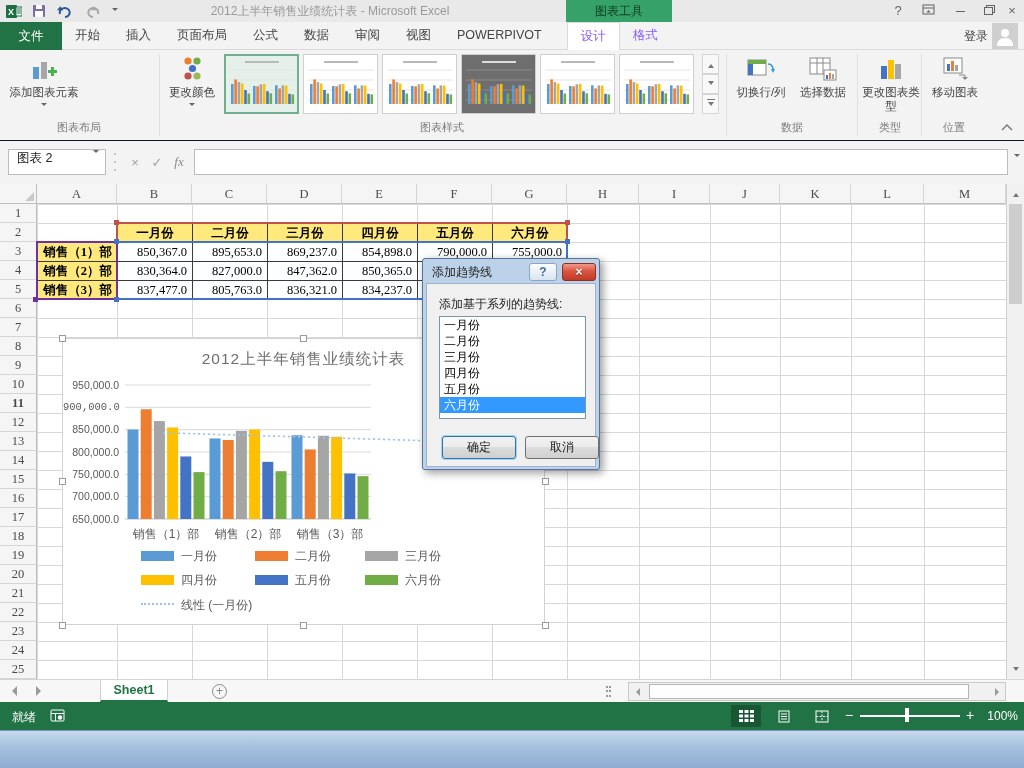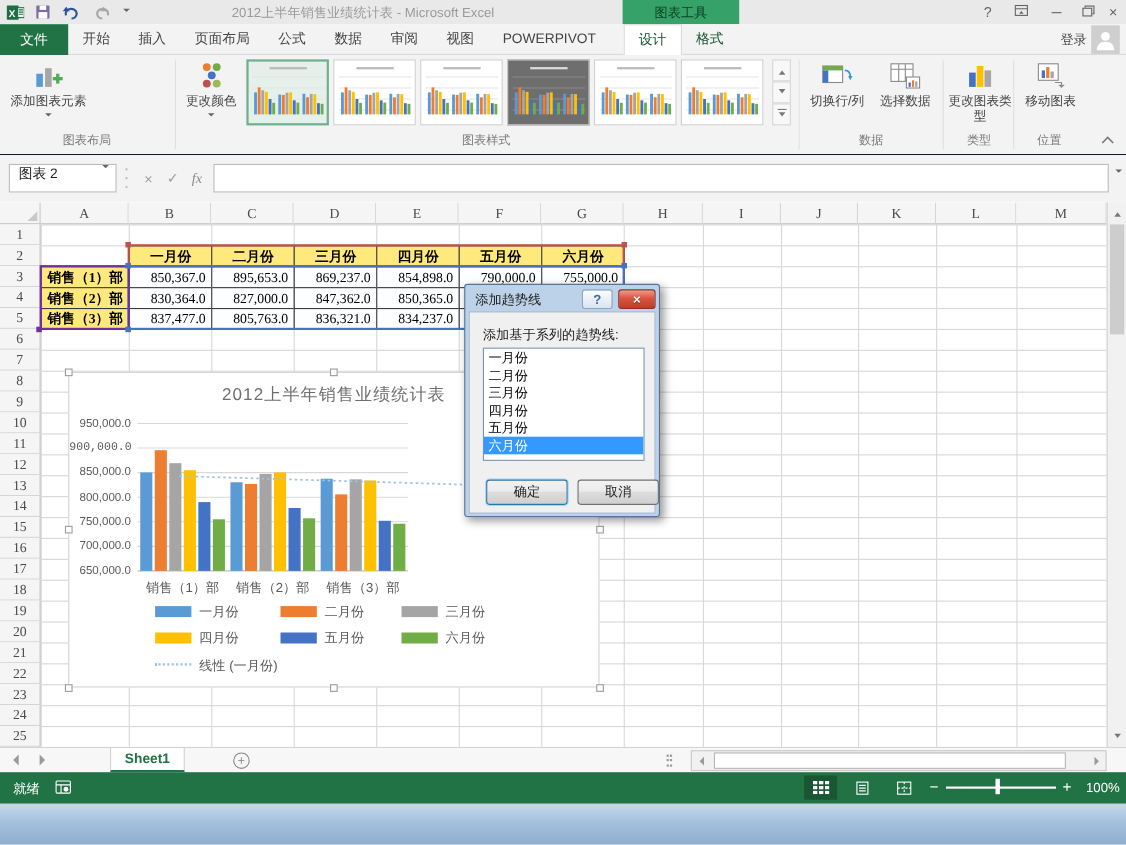--- a/index.html
+++ b/index.html
@@ -13,21 +13,21 @@
 .winbtn{position:absolute;top:2px;color:#636363;font-size:13px;width:24px;text-align:center;line-height:17px}
 #btn-restore span{display:inline-block;width:9px;height:8px;border:1px solid #636363;background:#E9E9E9;box-shadow:2px -2px 0 -1px #E9E9E9,2px -2px 0 0 #636363}
 #btn-min span{display:inline-block;width:9px;height:1px;background:#636363;vertical-align:3px}
 
 #tabrow{position:absolute;left:0;top:22px;width:1024px;height:28px;background:#F3F3F3;border-bottom:1px solid #DADADA}
 #file-tab{position:absolute;left:0;top:0;width:62px;height:28px;background:#217346;color:#fff;text-align:center;line-height:28px;font-size:12.5px}
 #tab-strip{position:absolute;left:62px;top:0;height:28px;display:flex}
 .tab{padding:0 13px;line-height:27px;font-size:12.5px;color:#444;white-space:nowrap}
 .tab.ctx1{margin-left:12px}
 .tab.active{background:#fff;border:1px solid #DADADA;border-bottom:none;color:#217346}
-.tab.ctx{color:#14532d}
+.tab.ctx{color:#8b5cf6}
 #signin{position:absolute;right:36px;top:6px;color:#444;font-size:12px}
 #avatar{position:absolute;right:6px;top:1px;width:26px;height:26px;background:#CFCFCF;display:flex;align-items:center;justify-content:center}
 
 #ribbon{position:absolute;left:0;top:50px;width:1024px;height:91px;background:#F3F3F3;border-bottom:1px solid #0f172a}
 .grp-divider{position:absolute;top:4px;width:1px;height:128px;background:#E0E0E0;height:82px}
 .grplabel{position:absolute;top:70px;font-size:11px;color:#7A7A7A;text-align:center}
 .bigbtn{position:absolute;top:2px;display:flex;flex-direction:column;align-items:center;color:#444}
 .bigbtn .ic{height:30px;display:flex;align-items:center;justify-content:center;margin-top:2px}
 .bigbtn .lb{font-size:11.5px;line-height:1.2;text-align:center;margin-top:2px}
 .caret{width:0;height:0;border:3.5px solid transparent;border-top-color:#666;margin-top:3px}
@@ -496,21 +496,21 @@
     <div class="rowhead" style="top: 20px; height: 19px; line-height: 19px;">1</div>
     <div class="rowhead" style="top: 39px; height: 19px; line-height: 19px;">2</div>
     <div class="rowhead" style="top: 58px; height: 19px; line-height: 19px;">3</div>
     <div class="rowhead" style="top: 77px; height: 19px; line-height: 19px;">4</div>
     <div class="rowhead" style="top: 96px; height: 19px; line-height: 19px;">5</div>
     <div class="rowhead" style="top: 115px; height: 19px; line-height: 19px;">6</div>
     <div class="rowhead" style="top: 134px; height: 19px; line-height: 19px;">7</div>
     <div class="rowhead" style="top: 153px; height: 19px; line-height: 19px;">8</div>
     <div class="rowhead" style="top: 172px; height: 19px; line-height: 19px;">9</div>
     <div class="rowhead" style="top: 191px; height: 19px; line-height: 19px;">10</div>
-    <div class="rowhead" style="top: 210px; height: 19px; line-height: 19px;">11</div>
+    <div class="rowhead" style="top: 210px; height: 19px; line-height: 19px; font-weight: bold;">11</div>
     <div class="rowhead" style="top: 229px; height: 19px; line-height: 19px;">12</div>
     <div class="rowhead" style="top: 248px; height: 19px; line-height: 19px;">13</div>
     <div class="rowhead" style="top: 267px; height: 19px; line-height: 19px;">14</div>
     <div class="rowhead" style="top: 286px; height: 19px; line-height: 19px;">15</div>
     <div class="rowhead" style="top: 305px; height: 19px; line-height: 19px;">16</div>
     <div class="rowhead" style="top: 324px; height: 19px; line-height: 19px;">17</div>
     <div class="rowhead" style="top: 343px; height: 19px; line-height: 19px;">18</div>
     <div class="rowhead" style="top: 362px; height: 19px; line-height: 19px;">19</div>
     <div class="rowhead" style="top: 381px; height: 19px; line-height: 19px;">20</div>
     <div class="rowhead" style="top: 400px; height: 19px; line-height: 19px;">21</div>

